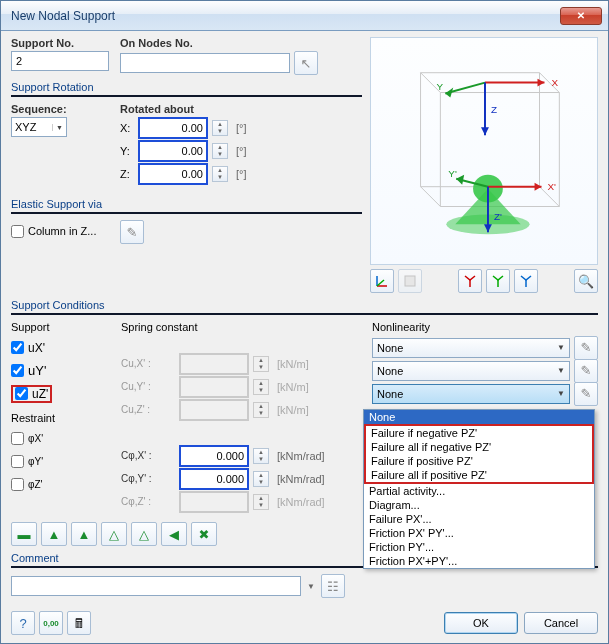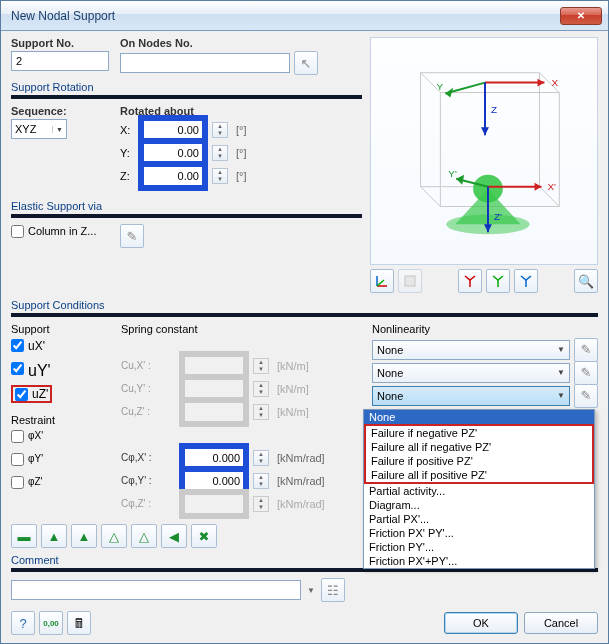--- a/index.html
+++ b/index.html
@@ -49,36 +49,36 @@
     position: relative;
   }
   fieldset.group {
     border: none;
     padding: 0;
     margin: 0 0 6px 0;
   }
   .group-label {
     color: #0a3f87;
     font-size: 11px;
-    border-bottom: 4px solid #0f172a;
+    border-bottom: 2px solid #0f172a;
     padding-bottom: 2px;
     margin-bottom: 6px;
   }
   .row { display: flex; gap: 6px; margin-bottom: 6px; }
   .field-block { display: flex; flex-direction: column; }
   label.small { color: #333; margin-bottom: 2px; font-weight: bold; }
   input[type=text].tb {
     border: 1px solid #8ea9c5;
     background: #fff;
     padding: 3px 4px;
     font-size: 11px;
   }
   .tb-num {
     width: 70px;
-    border: 6px solid #1d4ed8;
+    border: 2px solid #1d4ed8;
     background: #fff;
     text-align: right;
     padding: 3px 3px;
     font-size: 11px;
   }
   .tb-num.disabled, .spin.disabled { background: #f0f0f0; color: #888; border-color: #cacaca; }
   .spin {
     width: 16px;
     border: 1px solid #b7c6d6;
     background: linear-gradient(#fdfdfe,#e7eef6);
@@ -102,21 +102,21 @@
     height: 20px; width: 56px;
     display: flex; align-items: center; padding: 0 3px;
     justify-content: space-between;
     font-size: 11px;
   }
   .combo .arrow { border-left:1px solid #ccc; padding-left:3px; color:#444; font-size:7px; }
   .sc-cols { display: flex; gap: 10px; }
   .sc-support { width: 100px; }
   .sc-spring { flex: 1; }
   .sc-nonlin { width: 226px; }
-  .chk { display: flex; align-items: flex-start; gap: 4px; height: 21px; margin-bottom: 2px; }
+  .chk { display: flex; align-items: center; gap: 4px; height: 21px; margin-bottom: 2px; }
   input[type=checkbox] { margin:0; width:13px; height:13px; }
   .hl {
     border: 2px solid #cc2222; padding: 0 2px;
     display: inline-flex; align-items: center; gap: 4px;
   }
   .spring-row { display:flex; align-items:center; gap:4px; height:21px; margin-bottom:2px; }
   .spring-label { width: 54px; color:#333; font-size:10px; }
   .spring-label.dis { color:#999; }
   .nl-row { display:flex; align-items:center; gap:4px; height:21px; margin-bottom:2px; position:relative; }
   .nl-combo {
@@ -352,21 +352,21 @@
       <div class="sc-cols">
         <div class="sc-support">
           <div style="margin-bottom:4px;">Support</div>
           <div id="support-u">
               <div class="chk">
                 <input type="checkbox" checked="" style="">
                 <span style="font-size:12px;">uX'</span>
               </div>
               <div class="chk">
                 <input type="checkbox" checked="" style="">
-                <span style="font-size:16px;">uY'</span>
+                <span style="font-size:13px;">uY'</span>
               </div>
               <div class="chk">
                 <span class="hl">
                   <input type="checkbox" checked="" style="">
                   <span style="font-size:12px;">uZ'</span>
                 </span>
               </div>
             </div>
           <div style="margin:8px 0 4px 0;">Restraint</div>
           <div id="support-phi">
@@ -519,21 +519,21 @@
     <div class="dropdown" id="nl-dropdown">
         <div class="item sel">None</div>
         <div class="hl-group">
           <div class="item">Failure if negative PZ'</div>
           <div class="item">Failure all if negative PZ'</div>
           <div class="item">Failure if positive PZ'</div>
           <div class="item">Failure all if positive PZ'</div>
         </div>
         <div class="item">Partial activity...</div>
         <div class="item">Diagram...</div>
-        <div class="item">Partial PX'...</div>
+        <div class="item">Failure PX'...</div>
         <div class="item">Friction PX' PY'...</div>
         <div class="item">Friction PY'...</div>
         <div class="item">Friction PX'+PY'...</div>
       </div>
 
     <div class="footer">
       <div class="left">
         <div class="btn-sq">
             <span class="tool-icon" style="color:#2a6ab0">?</span>
           </div>

